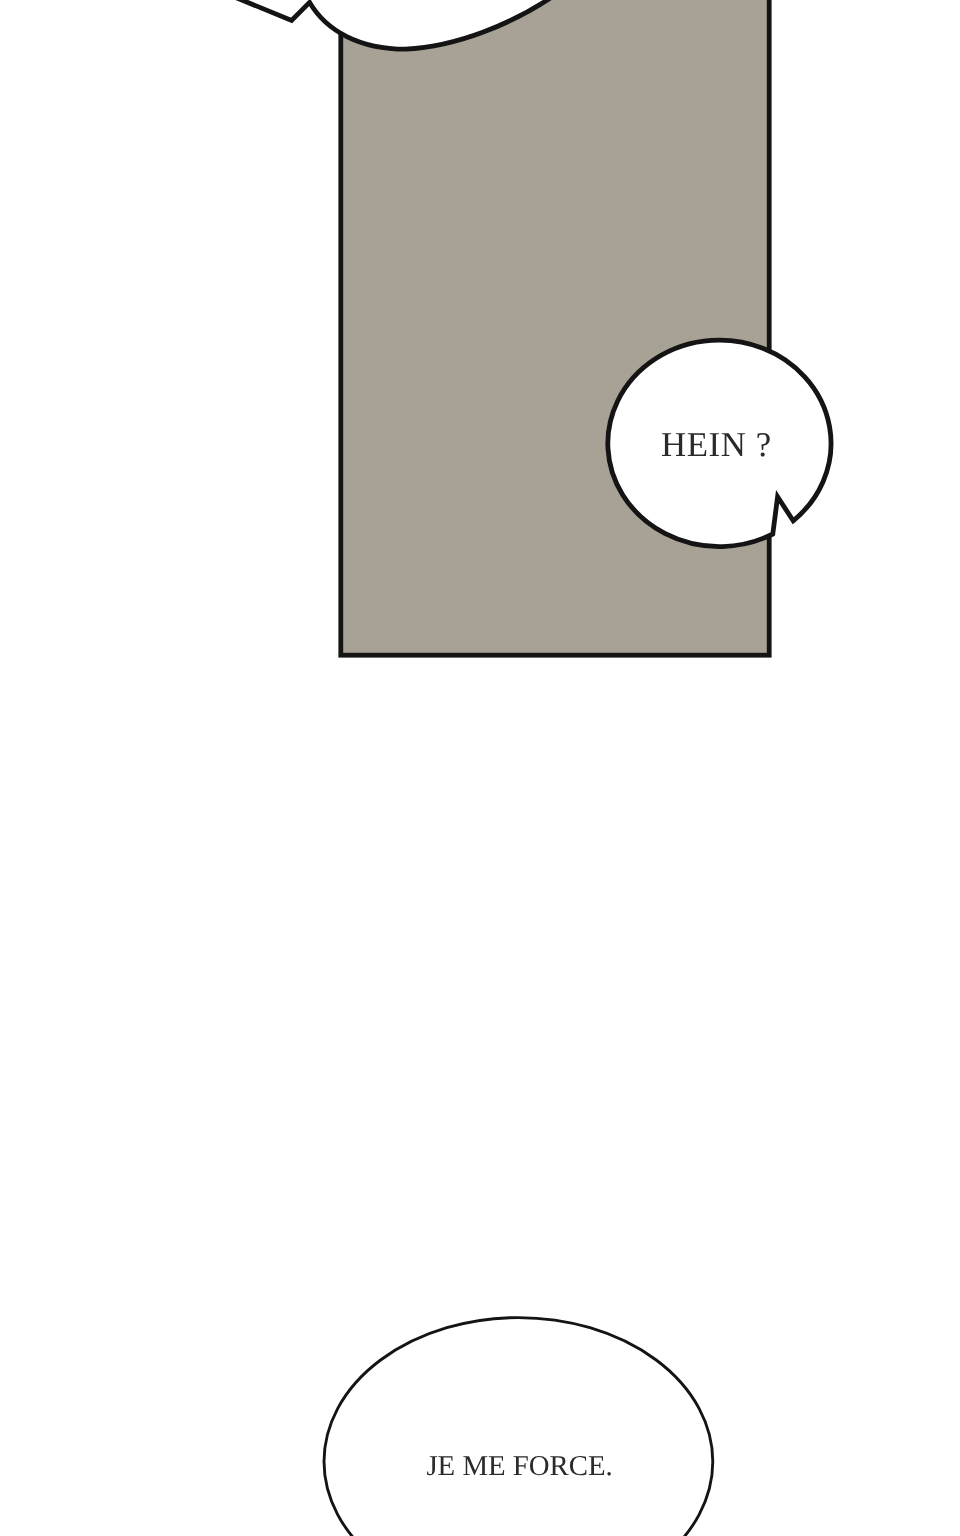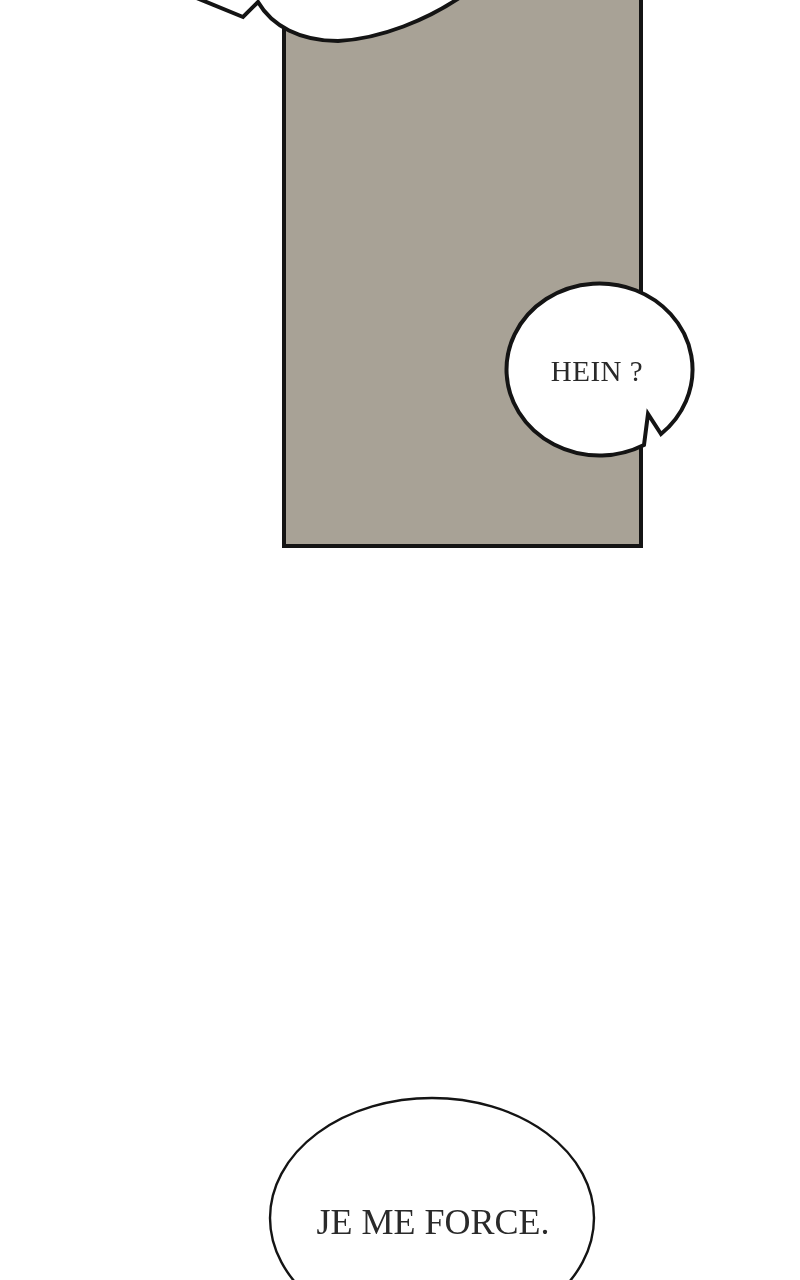--- a/index.html
+++ b/index.html
@@ -50,21 +50,21 @@
     top:354px;
     width:200px;
     font-size:29px;
     line-height:34px;
     letter-spacing:0.5px;
   }
   .speech-text.force{
     left:263px;
     top:1203px;
     width:300px;
-    font-size:36px;
+    font-size:24px;
     line-height:38px;
   }
 </style>
 </head>
 <body>
 
 <div class="stage">
 
   <svg class="art" viewBox="0 0 800 1280" xmlns="http://www.w3.org/2000/svg">
 

